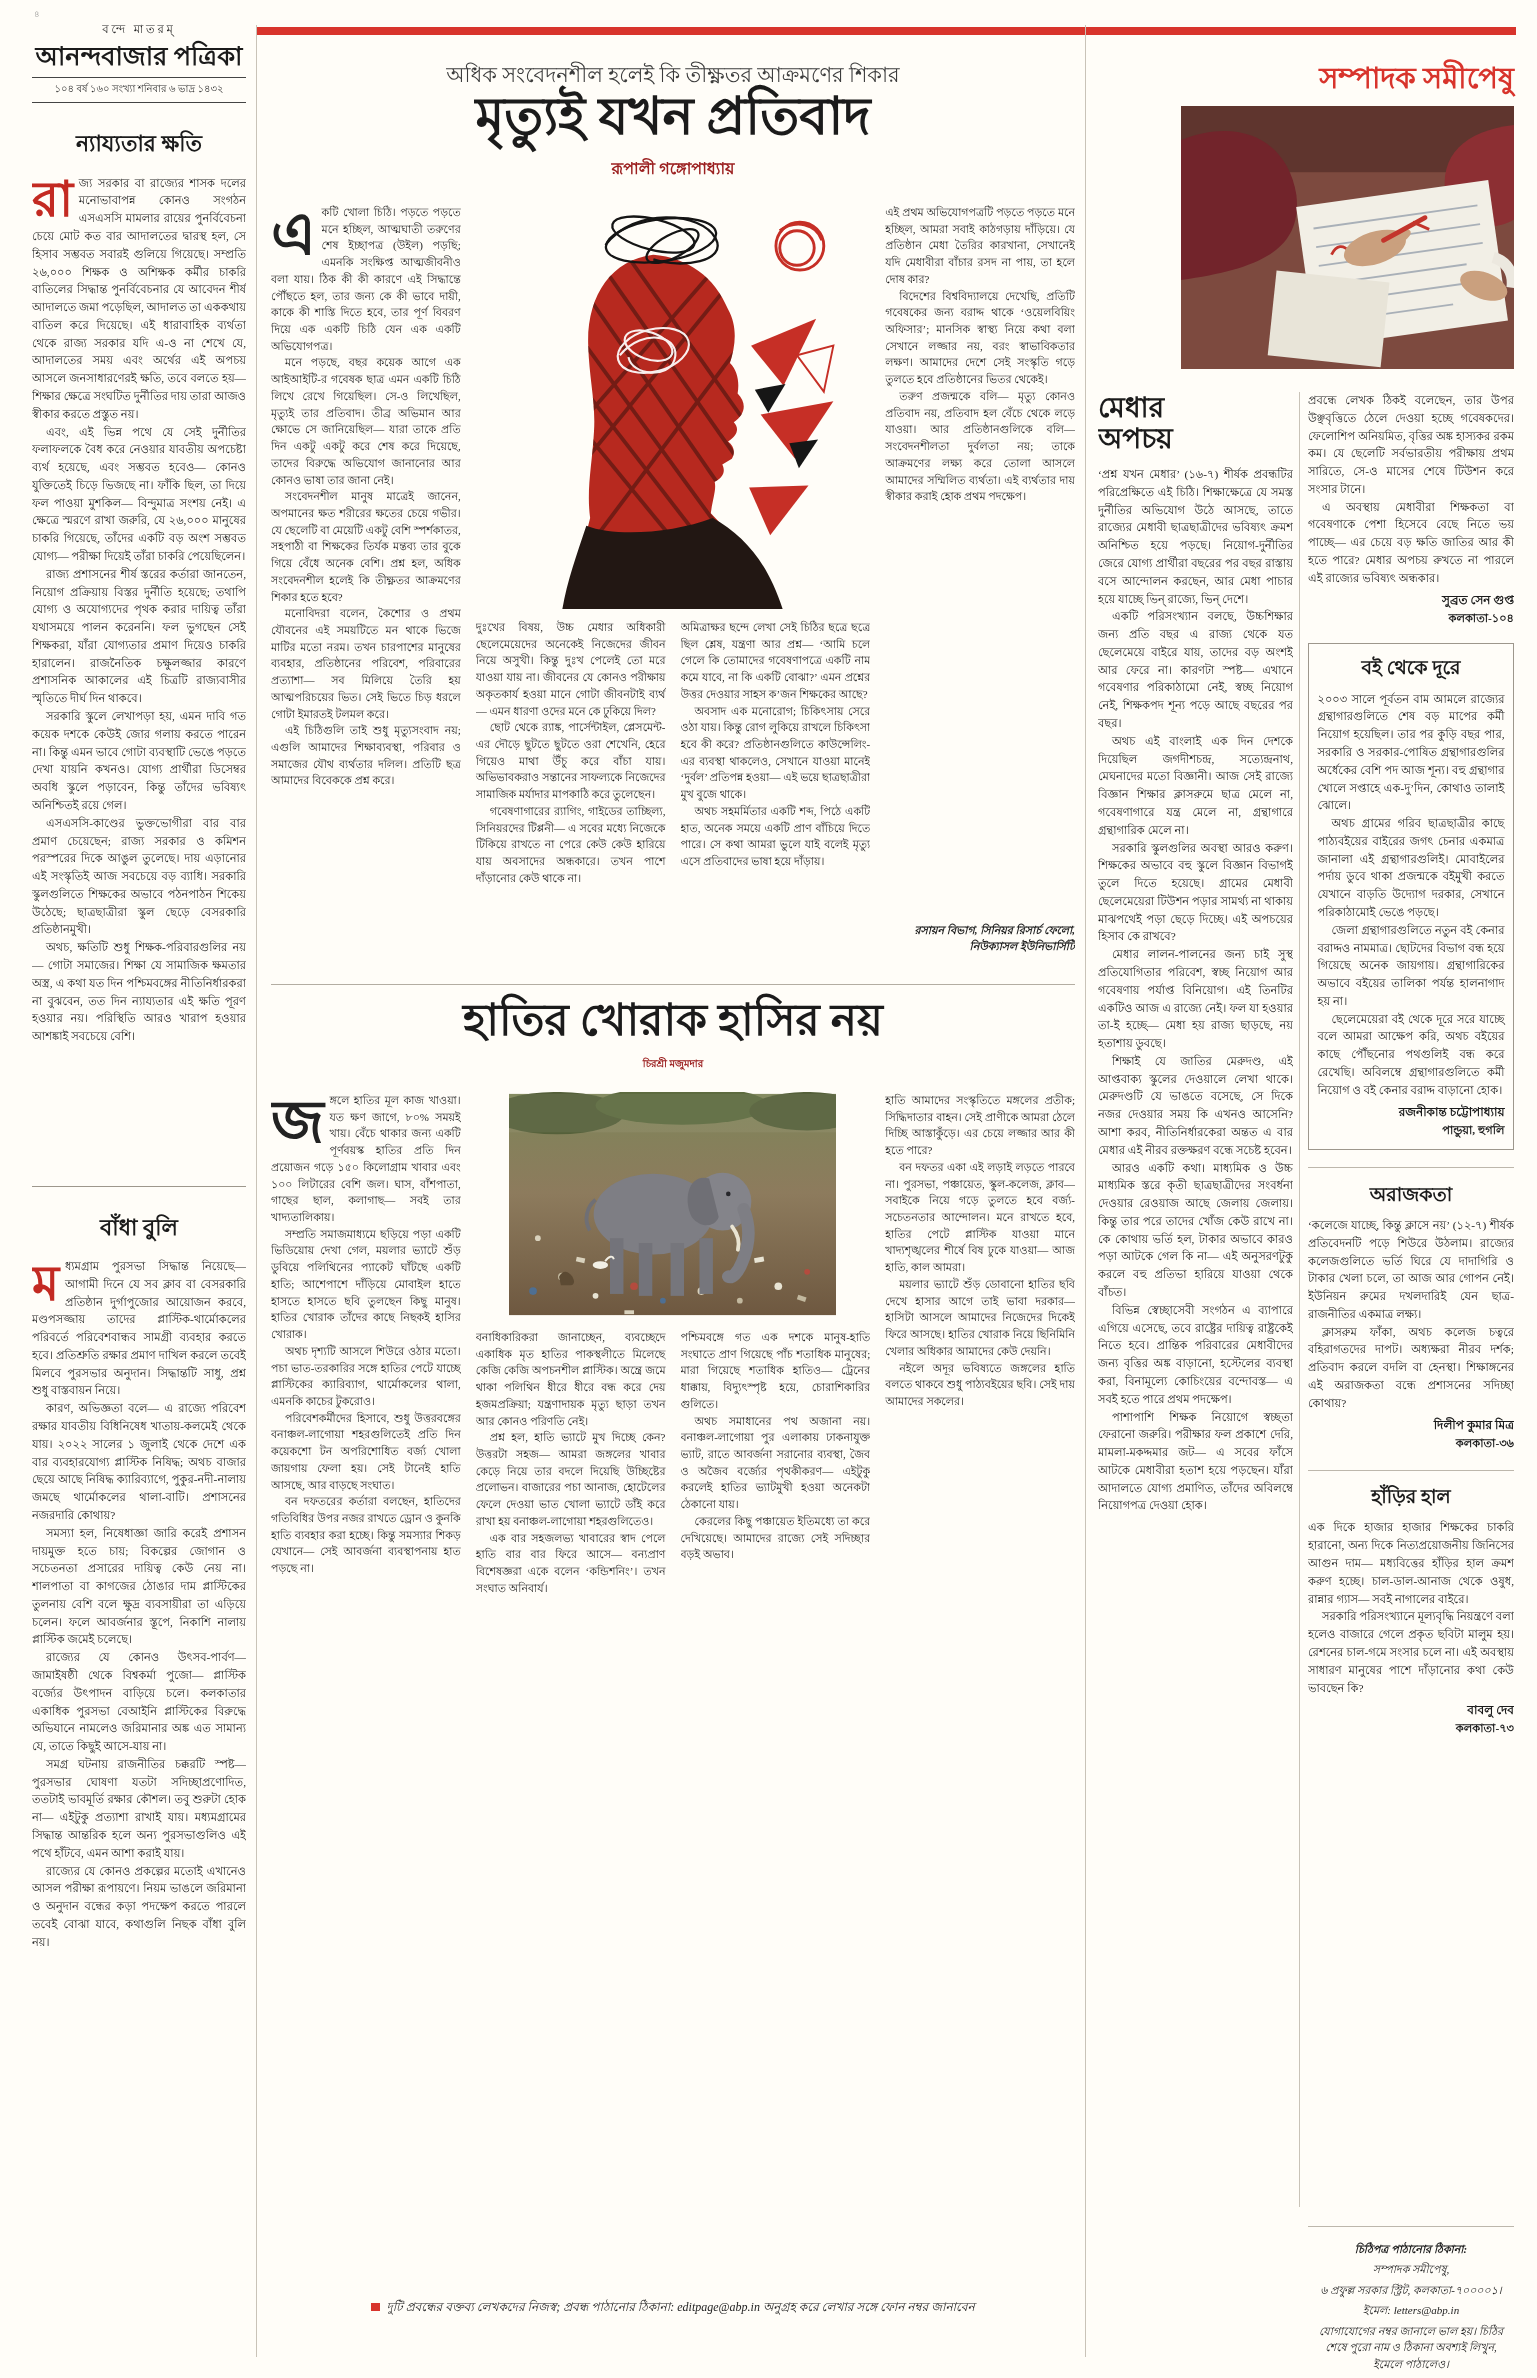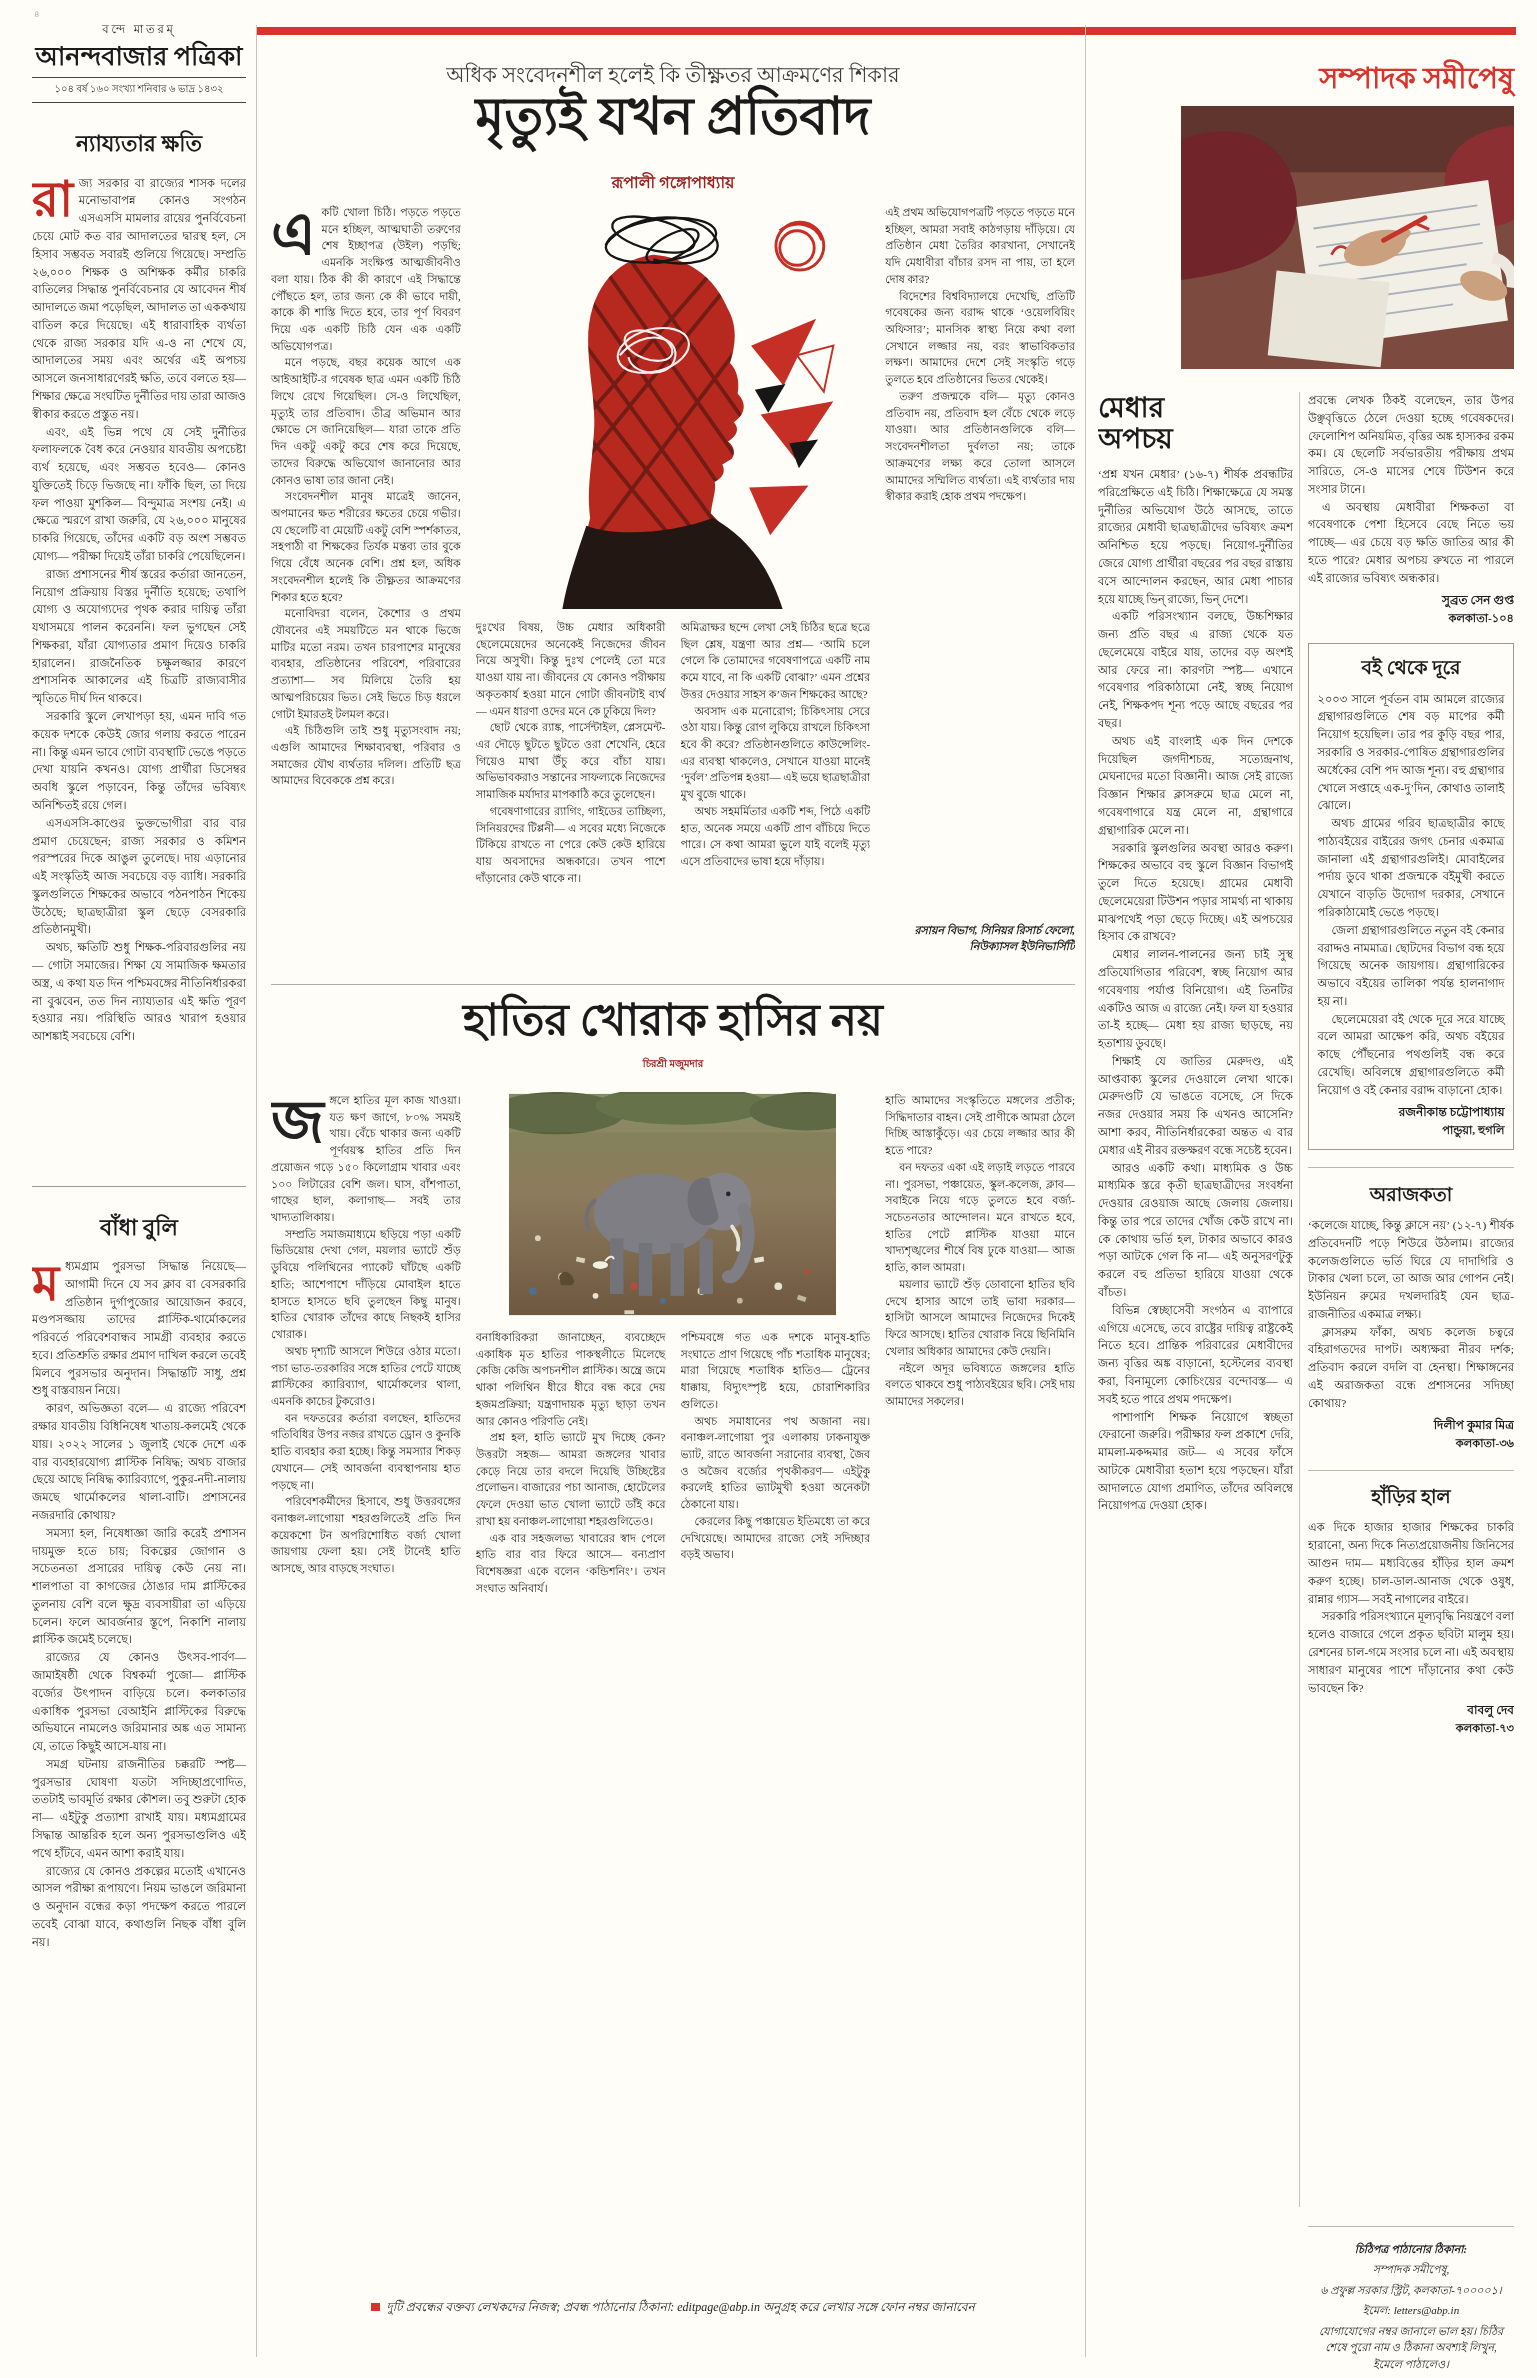--- a/index.html
+++ b/index.html
@@ -18,21 +18,21 @@
   .edbody{font-size:11.4px;line-height:1.56;text-align:justify;overflow:hidden;color:#1d1d1d;}
   .edbody1{height:994px;} .edbody2{height:1098px;}
   .eddiv{border-top:0.9px solid #9d978c;margin-top:17px;}
   .txt p{margin:0;text-indent:14px;} .txt p:first-of-type{text-indent:0;}
   .dropcap{float:left;font-weight:800;color:#c32a22;font-size:49px;line-height:.92;padding:2.8px 5.7px 0 0;}
   .dropcap.dark{color:#222;font-size:59px;}
   
   .kicker{position:absolute;left:271px;top:59px;width:804px;text-align:center;font-size:21px;color:#3c3c3c;}
   .mainhead{position:absolute;left:271px;top:87px;width:804px;text-align:center;
             font-size:52px;font-weight:800;margin:0;line-height:1.15;}
-  .byline{position:absolute;left:271px;top:170px;width:804px;text-align:center;
+  .byline{position:absolute;left:271px;top:156px;width:804px;text-align:center;
           font-size:16px;font-weight:700;color:#9c2121;}
   .artbody{position:absolute;left:271px;width:804px;display:flex;gap:15px;}
   .artbody1{top:204px;height:755px;} .artbody2{top:1092px;height:1185px;}
   .acol{flex:1 1 0;overflow:hidden;font-size:11px;line-height:1.52;text-align:justify;color:#1d1d1d;}
   .rel{position:relative;}
   .padimg1{padding-top:415px;} .padimg2{padding-top:237px;}
   .illus{position:absolute;left:238px;top:-1.9px;width:327px;height:407px;}
   .photo2{position:absolute;left:238px;top:0;width:327px;height:225px;}
   .credit{position:absolute;bottom:3.8px;right:0;font-style:italic;font-weight:600;font-size:11px;text-align:right;}
   .hrmid{position:absolute;left:271px;top:984px;width:804px;height:0.9px;background:#b3ada2;}
@@ -226,22 +226,22 @@
       <ellipse cx="95" cy="178" rx="8" ry="4" fill="#f2efe4"></ellipse>
       <path d="M100 174 C104 168 108 168 109 172" stroke="#f2efe4" stroke-width="2" fill="none"></path>
       <path d="M52 190 q6 -10 14 0 q4 8 -2 9 l-10 0 Z" fill="#5c4a33"></path>
       <rect x="0" y="0" width="340" height="40" fill="#ffffff" opacity="0.06"></rect>
     </svg>
     <div class="acol txt">
         <span class="dropcap dark">জ</span>
         <p>ঙ্গলে হাতির মূল কাজ খাওয়া। যত ক্ষণ জাগে, ৮০% সময়ই খায়। বেঁচে থাকার জন্য একটি পূর্ণবয়স্ক হাতির প্রতি দিন প্রয়োজন গড়ে ১৫০ কিলোগ্রাম খাবার এবং ১০০ লিটারের বেশি জল। ঘাস, বাঁশপাতা, গাছের ছাল, কলাগাছ— সবই তার খাদ্যতালিকায়।</p>
         <p>সম্প্রতি সমাজমাধ্যমে ছড়িয়ে পড়া একটি ভিডিয়োয় দেখা গেল, ময়লার ভ্যাটে শুঁড় ডুবিয়ে পলিথিনের প্যাকেট ঘাঁটছে একটি হাতি; আশেপাশে দাঁড়িয়ে মোবাইল হাতে হাসতে হাসতে ছবি তুলছেন কিছু মানুষ। হাতির খোরাক তাঁদের কাছে নিছকই হাসির খোরাক।</p>
         <p>অথচ দৃশ্যটি আসলে শিউরে ওঠার মতো। পচা ভাত-তরকারির সঙ্গে হাতির পেটে যাচ্ছে প্লাস্টিকের ক্যারিব্যাগ, থার্মোকলের থালা, এমনকি কাচের টুকরোও।</p>
+        <p>পরিবেশকর্মীদের হিসাবে, শুধু উত্তরবঙ্গের বনাঞ্চল-লাগোয়া শহরগুলিতেই প্রতি দিন কয়েকশো টন অপরিশোধিত বর্জ্য খোলা জায়গায় ফেলা হয়। সেই টানেই হাতি আসছে, আর বাড়ছে সংঘাত।</p>
         <p>বন দফতরের কর্তারা বলছেন, হাতিদের গতিবিধির উপর নজর রাখতে ড্রোন ও কুনকি হাতি ব্যবহার করা হচ্ছে। কিন্তু সমস্যার শিকড় যেখানে— সেই আবর্জনা ব্যবস্থাপনায় হাত পড়ছে না।</p>
-        <p>পরিবেশকর্মীদের হিসাবে, শুধু উত্তরবঙ্গের বনাঞ্চল-লাগোয়া শহরগুলিতেই প্রতি দিন কয়েকশো টন অপরিশোধিত বর্জ্য খোলা জায়গায় ফেলা হয়। সেই টানেই হাতি আসছে, আর বাড়ছে সংঘাত।</p>
       </div>
     <div class="acol padimg2 txt">
         <p>বনাধিকারিকরা জানাচ্ছেন, ব্যবচ্ছেদে একাধিক মৃত হাতির পাকস্থলীতে মিলেছে কেজি কেজি অপচনশীল প্লাস্টিক। অন্ত্রে জমে থাকা পলিথিন ধীরে ধীরে বন্ধ করে দেয় হজমপ্রক্রিয়া; যন্ত্রণাদায়ক মৃত্যু ছাড়া তখন আর কোনও পরিণতি নেই।</p>
         <p>প্রশ্ন হল, হাতি ভ্যাটে মুখ দিচ্ছে কেন? উত্তরটা সহজ— আমরা জঙ্গলের খাবার কেড়ে নিয়ে তার বদলে দিয়েছি উচ্ছিষ্টের প্রলোভন। বাজারের পচা আনাজ, হোটেলের ফেলে দেওয়া ভাত খোলা ভ্যাটে ডাঁই করে রাখা হয় বনাঞ্চল-লাগোয়া শহরগুলিতেও।</p>
         <p>এক বার সহজলভ্য খাবারের স্বাদ পেলে হাতি বার বার ফিরে আসে— বন্যপ্রাণ বিশেষজ্ঞরা একে বলেন ‘কন্ডিশনিং’। তখন সংঘাত অনিবার্য।</p>
       </div>
     <div class="acol padimg2 txt">
         <p>পশ্চিমবঙ্গে গত এক দশকে মানুষ-হাতি সংঘাতে প্রাণ গিয়েছে পাঁচ শতাধিক মানুষের; মারা গিয়েছে শতাধিক হাতিও— ট্রেনের ধাক্কায়, বিদ্যুৎস্পৃষ্ট হয়ে, চোরাশিকারির গুলিতে।</p>
         <p>অথচ সমাধানের পথ অজানা নয়। বনাঞ্চল-লাগোয়া পুর এলাকায় ঢাকনাযুক্ত ভ্যাট, রাতে আবর্জনা সরানোর ব্যবস্থা, জৈব ও অজৈব বর্জ্যের পৃথকীকরণ— এইটুকু করলেই হাতির ভ্যাটমুখী হওয়া অনেকটা ঠেকানো যায়।</p>
         <p>কেরলের কিছু পঞ্চায়েত ইতিমধ্যে তা করে দেখিয়েছে। আমাদের রাজ্যে সেই সদিচ্ছার বড়ই অভাব।</p>

